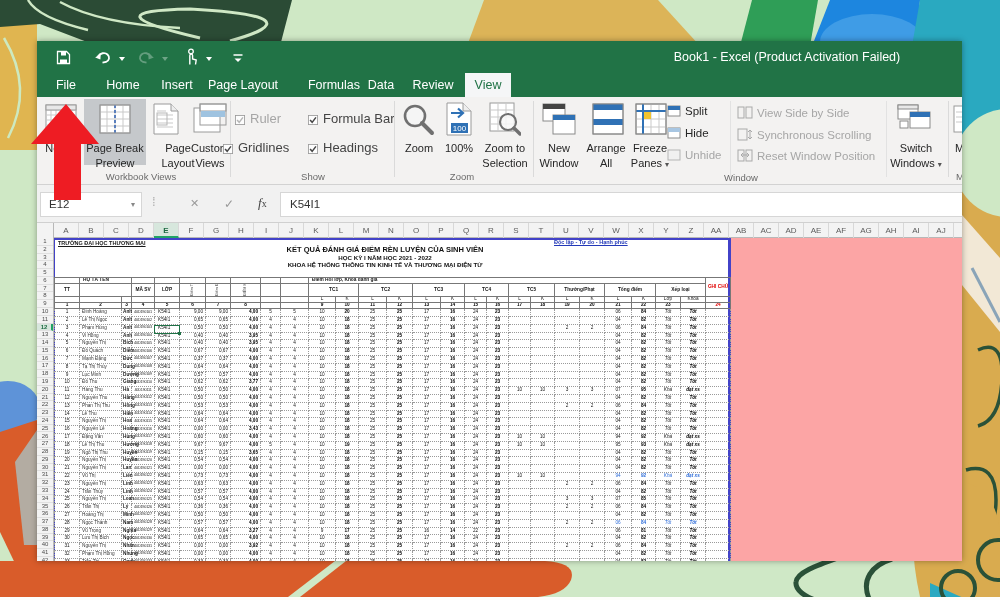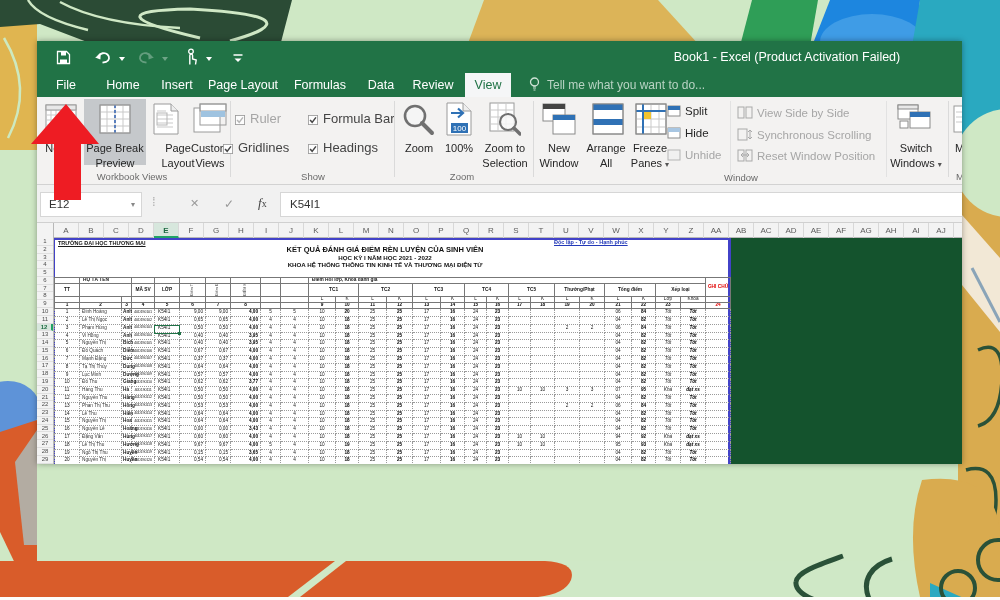--- a/index.html
+++ b/index.html
@@ -1,17 +1,17 @@
 <!DOCTYPE html>
 <html><head><meta charset="utf-8"><style>
 * { margin:0; padding:0; box-sizing:border-box; }
 html,body { width:1000px; height:600px; overflow:hidden; font-family:"Liberation Sans",sans-serif; }
 #stage { position:relative; width:1000px; height:600px; background:#cfe8c5; }
 #bg { position:absolute; left:0; top:0; }
-#win { position:absolute; left:37px; top:41px; width:925px; height:423px; background:#fff; overflow:hidden; box-shadow:0 0 6px rgba(0,0,0,.35);padding-left:48px; }
+#win { position:absolute; left:37px; top:41px; width:925px; height:520px; background:#fff; overflow:hidden; box-shadow:0 0 6px rgba(0,0,0,.35);padding-left:48px; }
 .tbar { position:absolute; left:0; top:0; width:925px; height:32px; background:#217346; }
 .title { position:absolute; left:550px; top:9px; width:400px; text-align:center; color:#fff; font-size:12.5px; }
 .qic,.ic { position:absolute; }
 .qcar { position:absolute; width:0; height:0; border-left:3.5px solid transparent; border-right:3.5px solid transparent; border-top:4px solid #fff; }
 .tabs { position:absolute; left:0; top:32px; width:925px; height:24px; background:#217346; }
 .tab { position:absolute; top:0; height:24px; line-height:24px; color:#fff; font-size:12.5px; text-align:center; }
 .tab.act { background:#f5f6f7; color:#217346; }
 .tellme { position:absolute; left:492px; top:0; height:24px; line-height:24px; color:#b9d4c4; font-size:12px; }
 .ribbon { position:absolute; left:0; top:56px; width:925px; height:88px; background:#f3f2f1; border-bottom:1px solid #d2d2d2; }
 .btn.sel2 { position:absolute; top:2px; height:66px; background:#c5c8cb; }
@@ -32,21 +32,21 @@
 .fdots { position:absolute; left:115px; top:9px; color:#b0b0b0; font-size:13px; letter-spacing:-2px; }
 .fx1 { position:absolute; left:153px; top:12px; color:#9a9a9a; font-size:11px; }
 .fx2 { position:absolute; left:187px; top:12px; color:#9a9a9a; font-size:12px; }
 .fx3 { position:absolute; left:221px; top:10px; color:#444; font-size:13px; font-family:"Liberation Serif",serif; }
 .fx3 span { font-size:10px; }
 .ffield { position:absolute; left:243px; top:7px; width:682px; height:25px; background:#fff; border:1px solid #d6d6d6; border-right:none; font-size:11.5px; color:#333; line-height:23px; padding-left:9px; }
 .chdr { position:absolute; left:0; top:182px; width:925px; height:15px; background:#f3f3f3; border-bottom:1px solid #b8b8b8; }
 .ch { position:absolute; top:0; width:25px; height:15px; text-align:center; font-size:8px; color:#5c5c5c; line-height:15px; border-right:1px solid #d8d8d8; }
 .ch.sel { background:#d7e7dd; color:#1e6b43; border-bottom:2px solid #21a366; font-weight:bold; }
 .corner { position:absolute; left:0; top:0; width:17px; height:15px; background:#f3f3f3; border-right:1px solid #b8b8b8; }
-.sheet { position:absolute; left:0; top:197px; width:925px; height:323px; background:#14532d; overflow:hidden; }
+.sheet { position:absolute; left:0; top:197px; width:925px; height:323px; background:#fca5a5; overflow:hidden; }
 .rhcol { position:absolute; left:0; top:0; width:17px; height:323px; background:#f3f3f3; border-right:1px solid #b8b8b8; z-index:5; }
 .rh { position:absolute; left:0; width:16px; height:7.78px; font-size:6px; color:#4e4e4e; text-align:center; line-height:7.78px; border-bottom:1px solid #e0e0e0; }
 .rh.sel { background:#d7e7dd; color:#1e6b43; font-weight:bold; border-right:2px solid #21a366; }
 .parea { position:absolute; left:17px; top:0; width:677px; height:323px; background:#fff; border-top:2px solid #4242c8; border-left:1px solid #4242c8; border-right:3px solid #4242c8; }
 .t1 { position:absolute; left:3px; top:0px; font-size:5.5px; font-weight:bold; color:#1a1a1a; text-decoration:underline; }
 .t2 { position:absolute; left:499px; top:-1px; font-size:5.5px; font-weight:bold; color:#2238b8; text-decoration:underline; }
 .tc { position:absolute; left:0; width:660px; text-align:center; font-weight:bold; color:#111; }
 table { position:absolute; left:-1px; top:37px; border-collapse:collapse; table-layout:fixed; width:677px; }
 td { border:1px dotted #9a9a9a; font-size:4.7px; color:#141414; overflow:hidden; white-space:nowrap; padding:0; line-height:1; height:7.8px; vertical-align:middle; }
 tr.hr1 td { height:6px; border:1px solid #777; }
@@ -132,28 +132,24 @@
 <path d="M0.5,1 H9.5" stroke="#fff" stroke-width="1.5"></path>
 <path d="M1.5,4.5 L5,8 L8.5,4.5 Z" fill="#fff"></path>
         </svg>
 <div class="title">Book1 - Excel (Product Activation Failed)</div>
       </div>
   <div class="tabs">
     <div class="tab" style="left:8px;width:42px">File</div>
     <div class="tab" style="left:64px;width:44px">Home</div>
     <div class="tab" style="left:120px;width:40px">Insert</div>
     <div class="tab" style="left:168px;width:76px;white-space:nowrap">Page Layout</div>
-    <div class="tab" style="left:252px;width:62px">Formulas</div>
+    <div class="tab" style="left:266px;width:62px">Formulas</div>
     <div class="tab" style="left:326px;width:36px">Data</div>
     <div class="tab" style="left:374px;width:44px">Review</div>
     <div class="tab act" style="left:428px;width:46px">View</div>
-    <div class="tellme"><svg width="11" height="15" viewBox="0 0 11 15" style="vertical-align:-3px;margin-right:7px">
-<circle cx="5.5" cy="5" r="4" fill="none" stroke="#cfe3d6" stroke-width="1.3"></circle>
-<path d="M4,9 L7,9 M4,11 L7,11 M4.5,13 L6.5,13" stroke="#cfe3d6" stroke-width="1.2"></path>
-          </svg>Tell me what you want to do...</div>
   </div>
 
 <div class="ribbon">
  <div class="btn sel2" style="left:47px;width:62px"></div>
  <svg class="ic" style="left:8px;top:7px" width="32" height="30" viewBox="0 0 32 30">
 <rect x="1" y="1" width="30" height="28" fill="#fff" stroke="#9a9a9a"></rect>
 <path d="M1,6 H31 M1,11 H31 M1,16 H31 M1,21 H31 M1,26 H31 M6,1 V29 M11,1 V29 M16,1 V29 M21,1 V29 M26,1 V29" stroke="#c9c9c9" stroke-width="1"></path>
 <rect x="1" y="1" width="30" height="5" fill="#e8e8e8" stroke="#9a9a9a"></rect>
         </svg>
         <svg class="ic" style="left:62px;top:7px" width="32" height="30" viewBox="0 0 32 30">
@@ -171,21 +167,21 @@
         <svg class="ic" style="left:156px;top:6px" width="34" height="32" viewBox="0 0 34 32">
 <rect x="1" y="5" width="26" height="24" fill="#fff" stroke="#9a9a9a"></rect>
 <rect x="7" y="1" width="26" height="7" fill="#fff" stroke="#9a9a9a"></rect>
 <rect x="8" y="8" width="24" height="6" fill="#9fc3e0"></rect>
 <rect x="7" y="1" width="26" height="21" fill="none" stroke="#9a9a9a"></rect>
 </svg>
  <div class="blbl" style="left:-14px;width:80px;top:44px">Normal</div>
  <div class="blbl" style="left:47px;width:62px;top:44px">Page Break<br>Preview</div>
  <div class="blbl" style="left:111px;width:60px;top:44px">Page<br>Layout</div>
  <div class="blbl" style="left:141px;width:64px;top:44px">Custom<br>Views</div>
- <div class="glbl" style="left:55px;width:80px">Workbook Views</div>
+ <div class="glbl" style="left:64px;width:80px">Workbook Views</div>
  <div class="vsep" style="left:193px"></div>
  <div class="cbrow" style="left:198px;top:14px"><svg width="10" height="10" viewBox="0 0 12 12">
 <rect x="0.5" y="0.5" width="11" height="11" fill="#fdfdfd" stroke="#9a9a9a"></rect>
 <path d="M2.5,6 L5,8.8 L9.5,2.8" stroke="#b5b5b5" stroke-width="1.8" fill="none"></path>
           </svg><span style="color:#a6a6a6">Ruler</span></div>
         <div class="cbrow" style="left:271px;top:14px"><svg width="10" height="10" viewBox="0 0 12 12">
 <rect x="0.5" y="0.5" width="11" height="11" fill="#fdfdfd" stroke="#9a9a9a"></rect>
 <path d="M2.5,6 L5,8.8 L9.5,2.8" stroke="#454545" stroke-width="1.8" fill="none"></path>
           </svg><span style="color:#444">Formula Bar</span></div>
         <div class="cbrow" style="left:186px;top:43px"><svg width="10" height="10" viewBox="0 0 12 12">

